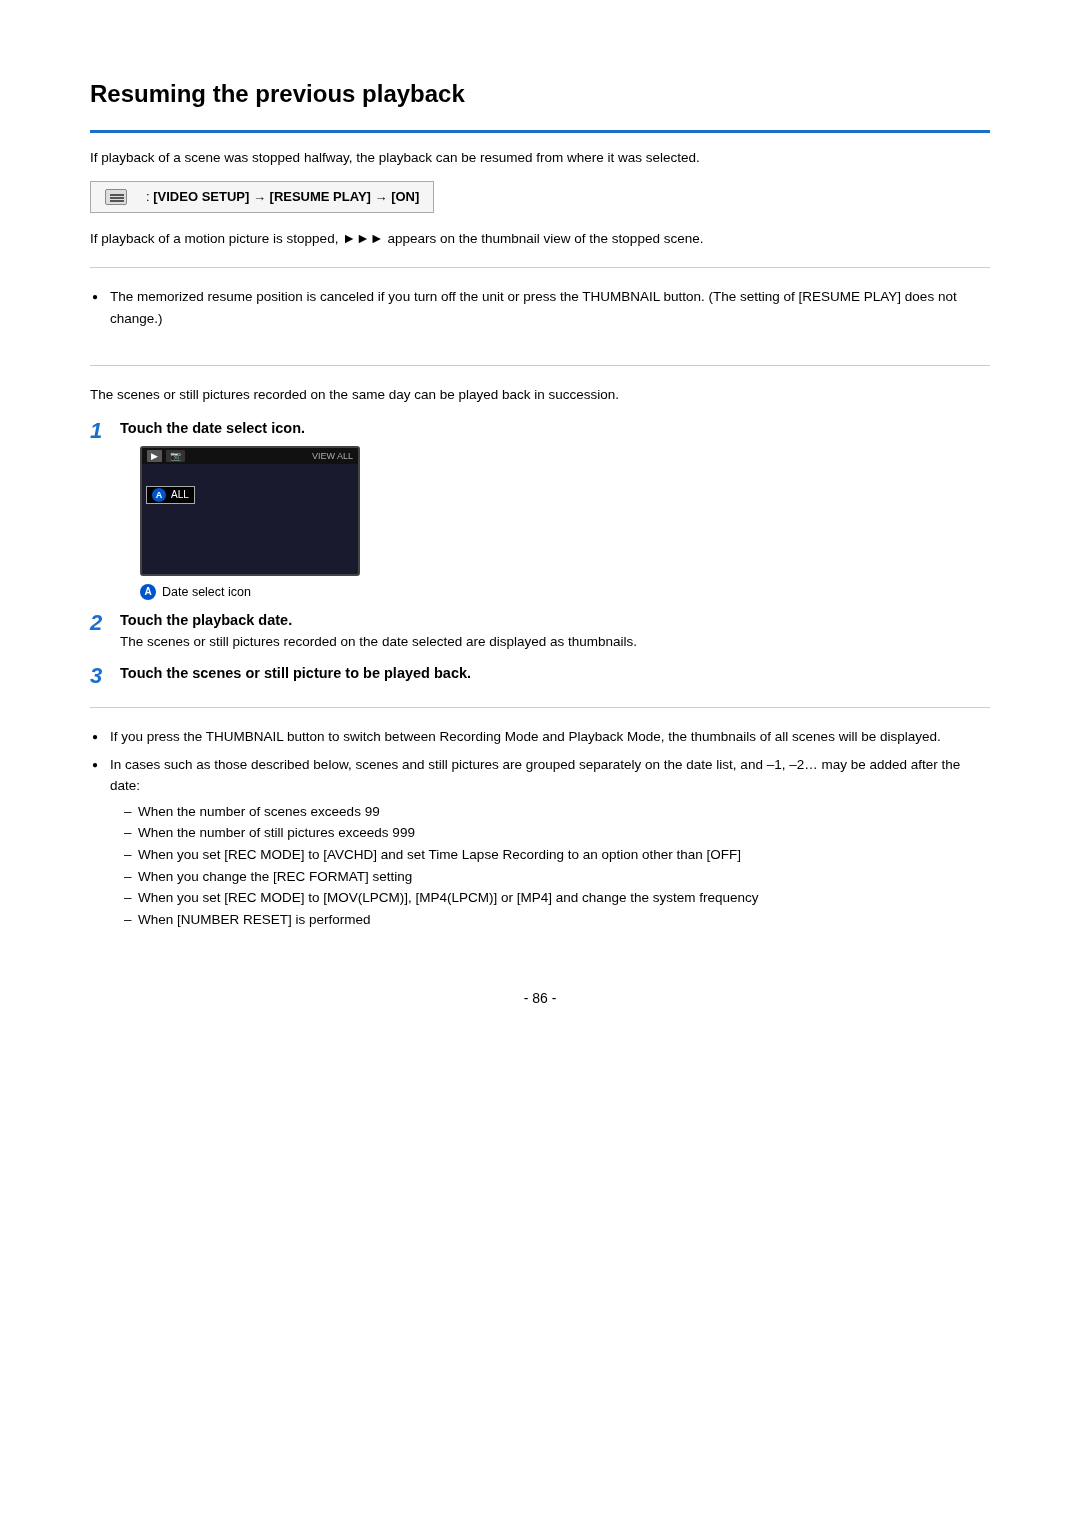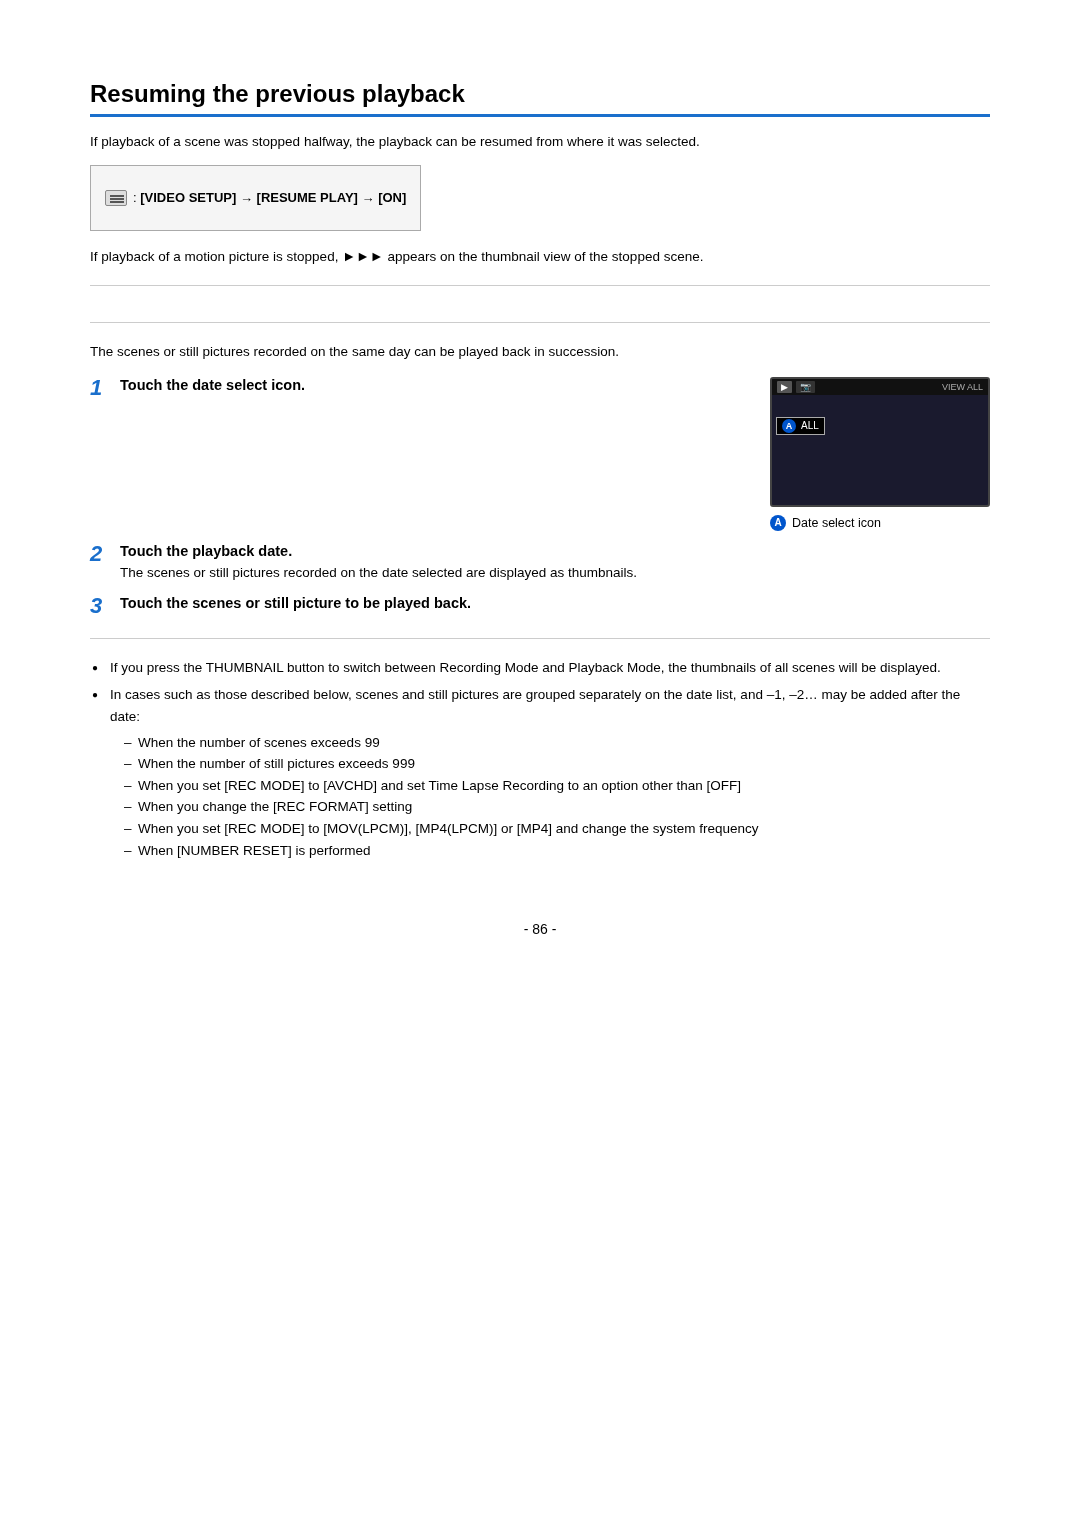--- a/index.html
+++ b/index.html
@@ -11,43 +11,43 @@
       width: 1080px;
       min-height: 1526px;
       padding: 80px 90px 80px 90px;
     }
 
     
     .section-title {
       font-size: 24px;
       font-weight: bold;
       border-bottom: 3px solid #1a6fcc;
-      padding-bottom: 6px;
+      padding-bottom: 22px;
       margin-bottom: 14px;
       color: #000;
     }
 
     .section {
       margin-bottom: 36px;
     }
 
     .section-desc {
       font-size: 13.5px;
       line-height: 1.6;
       margin-bottom: 12px;
     }
 
     
     .menu-path-box {
       border: 1px solid #aaa;
       background: #f5f5f5;
-      padding: 24px 14px;
+      padding: 7px 14px;
       display: inline-flex;
       align-items: center;
-      gap: 6px;
+      gap: 19px;
       font-size: 13px;
       margin-bottom: 14px;
     }
     .menu-icon {
       display: inline-block;
       width: 22px;
       height: 16px;
       border: 1px solid #888;
       background: #ddd;
       border-radius: 2px;
@@ -166,20 +166,21 @@
       font-size: 13.5px;
       line-height: 1.6;
       margin-top: 3px;
     }
 
     
     .step1-layout {
       display: flex;
       align-items: flex-start;
       gap: 10px;
+      flex-direction: column;
     }
 
     .step1-text {
       flex: 1;
     }
 
     .step1-image-area {
       margin-left: 20px;
       flex-shrink: 0;
     }
@@ -335,20 +336,23 @@
       : <strong>[VIDEO SETUP]</strong> → <strong>[RESUME PLAY]</strong> → <strong>[ON]</strong>
     </span>
   </div>
 
   <p class="resume-note">
     If playback of a motion picture is stopped, <span class="resume-icon">►►►</span> appears on the thumbnail view of the stopped scene.
   </p>
 
   <hr class="divider">
 
+  <ul class="bullet-list">
+    <li>The memorized resume position is canceled if you turn off the unit or press the THUMBNAIL button. (The setting of [RESUME PLAY] does not change.)</li>
+  </ul>
 </div>
 
 <hr class="divider">
 
 <div class="section">
   <p class="section-desc">The scenes or still pictures recorded on the same day can be played back in succession.</p>
 
   <div class="steps-area">
 
     <div class="step-row">

